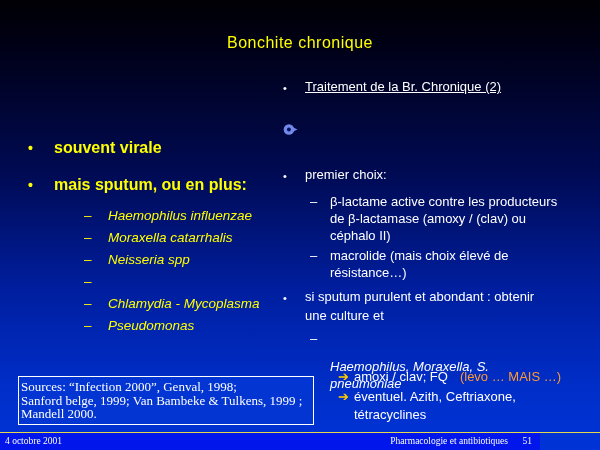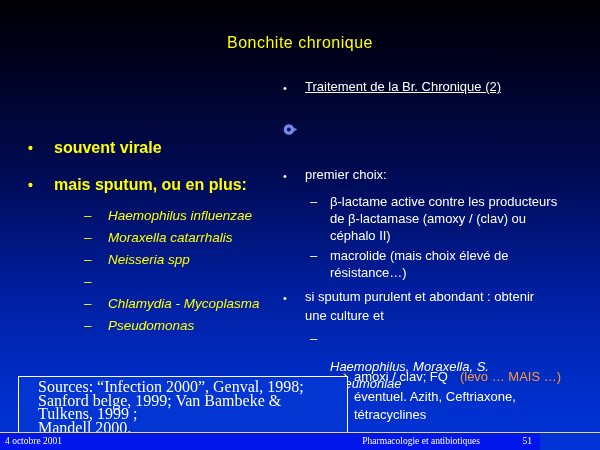--- a/index.html
+++ b/index.html
@@ -32,31 +32,31 @@
   .dash-item .marker{width:20px;font-size:13px;padding-top:0;}
   .italic{font-style:italic;margin-top:28px;}
   .arrow-row{display:flex;align-items:flex-start;line-height:18px;}
   .arrow-glyph{color:#ffcc00;flex:0 0 16px;font-size:13px;}
   .hl{color:#ff9933;margin-left:12px;}
   
   .sources{
     position:absolute;left:18px;top:376px;width:290px;
     background:#0235d2;border:1px solid #ffffff;
     color:#ffffff;font-family:"Liberation Serif", serif;
-    font-size:16px;line-height:13.5px;padding:3px 19px;
+    font-size:13px;line-height:13.5px;padding:3px 2px;
   }
   
   .footer-line{position:absolute;left:0;bottom:17px;width:600px;height:1px;background:#e6d84c;}
   .footer{
     position:absolute;left:0;bottom:0;width:540px;height:17px;
     background:#0016ea;color:#ffffff;
     font-family:"Liberation Serif", serif;font-size:9.5px;
   }
   .footer-date{position:absolute;left:5px;top:3px;}
-  .footer-course{position:absolute;right:60px;top:3px;}
+  .footer-course{position:absolute;right:32px;top:3px;}
   .footer-page{position:absolute;right:8px;top:3px;}
 </style>
 </head>
 <body>
 
 <div class="slide">
 
   <div class="title">Bonchite chronique</div>
 
   <div class="l-bullet row" style="top:139px">

